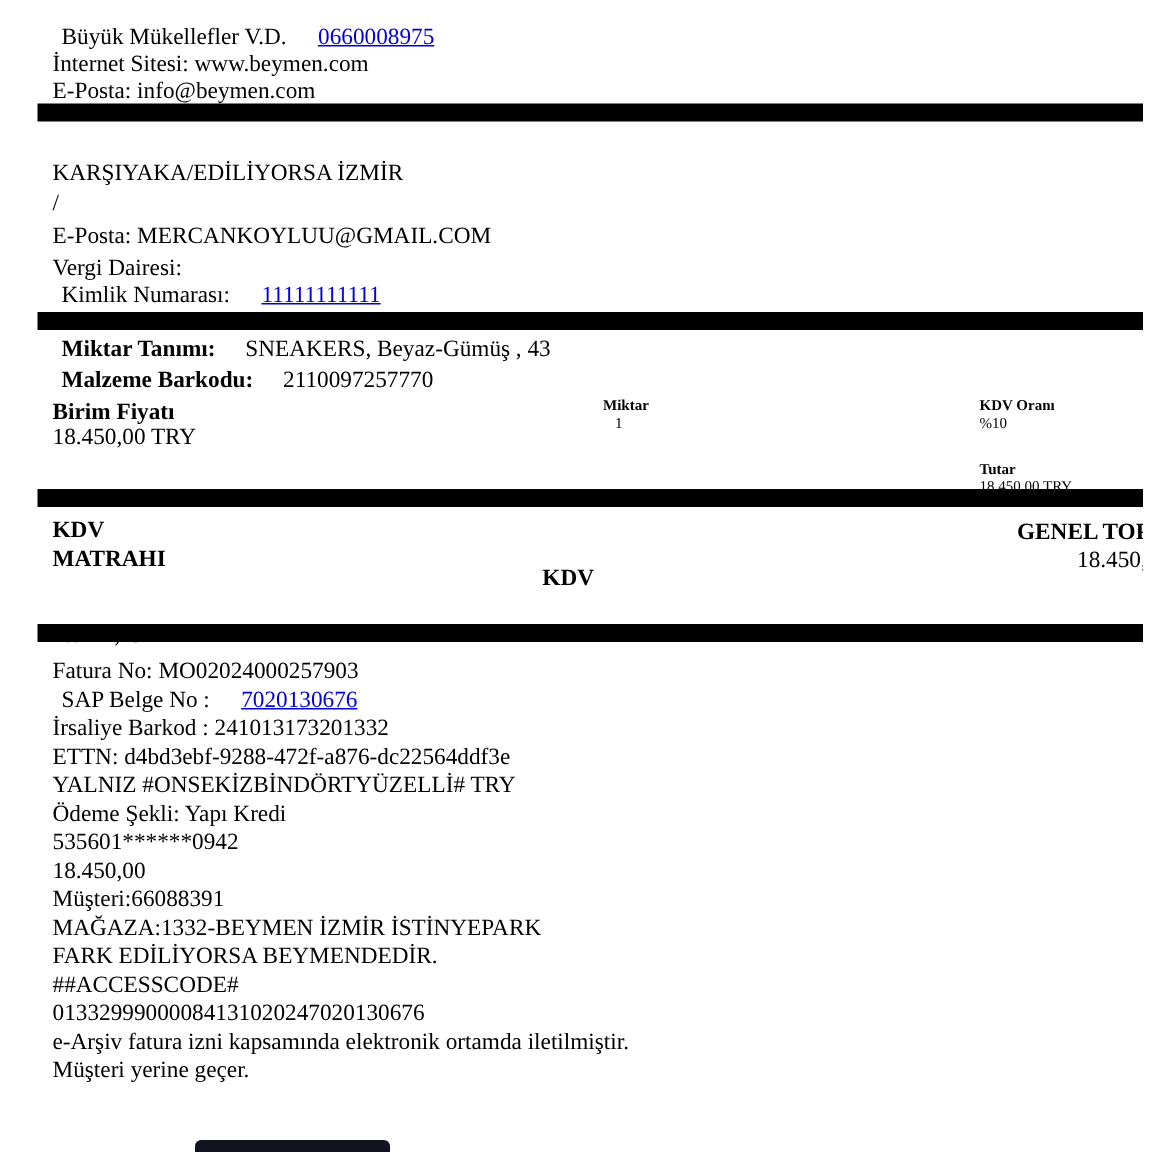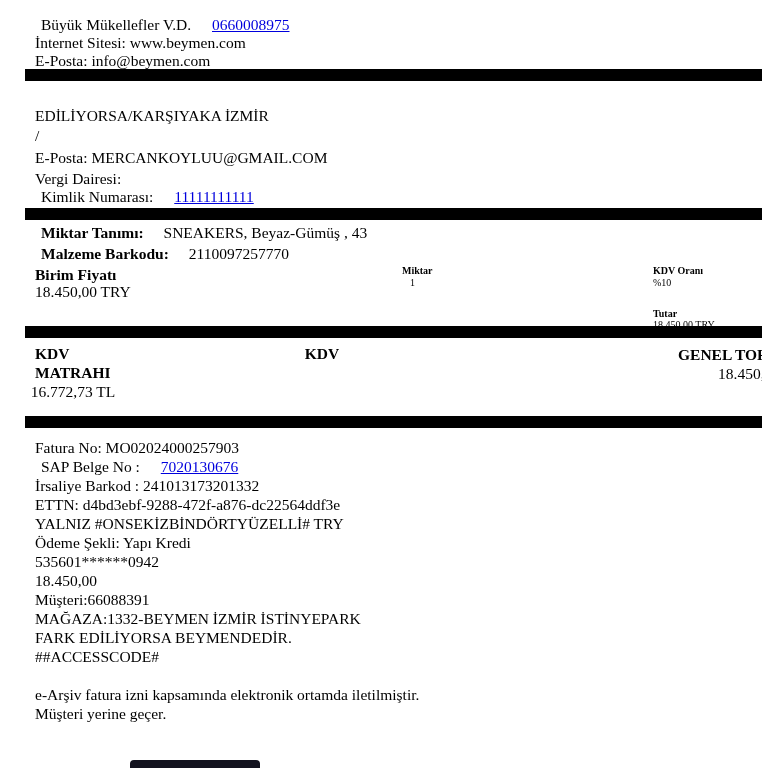--- a/index.html
+++ b/index.html
@@ -10,41 +10,41 @@
     font-family:"Liberation Serif","DejaVu Serif",serif;
     font-size:15.5px; line-height:19px;
   }
   .abs { position:absolute; left:17px; white-space:nowrap; }
   .b { font-weight:bold; }
   .small { font-size:10px; line-height:11px; }
   .rule { position:absolute; left:13px; width:760px; height:3px; background:#000; }
   .link { color:#0000dd; text-decoration:underline; }
   .link + .link, span + .link { margin-left:5px; }
   .wrap { white-space:normal; }
-  .center { text-align:center; }
+  .center { text-align:right;margin-top:32px; }
   .barcode-bar {
     position:absolute; left:118px; top:748px; width:130px; height:18px;
     background:#13131f; border-radius:4px;
   }
 </style>
 </head>
 <body>
 
 <div class="page">
 
   <div class="abs" style="top:-3px">
     <span>Büyük Mükellefler V.D.</span>
     <span class="link">0660008975</span>
   </div>
   <div class="abs" style="top:15px">İnternet Sitesi: www.beymen.com</div>
   <div class="abs" style="top:33px">E-Posta: info@beymen.com</div>
 
   <div class="rule" style="top:57px"></div>
 
-  <div class="abs" style="top:88px">EDİLİYORSA/KARŞIYAKA İZMİR</div>
+  <div class="abs" style="top:88px">KARŞIYAKA/EDİLİYORSA İZMİR</div>
   <div class="abs" style="top:108px">/</div>
   <div class="abs" style="top:130px">E-Posta: MERCANKOYLUU@GMAIL.COM</div>
   <div class="abs" style="top:151px">Vergi Dairesi:</div>
   <div class="abs" style="top:169px">
     <span>Kimlik Numarası:</span>
     <span class="link">11111111111</span>
   </div>
 
   <div class="rule" style="top:196px"></div>
 
@@ -88,18 +88,19 @@
   <div class="abs" style="top:458px">İrsaliye Barkod : 241013173201332</div>
   <div class="abs" style="top:477px">ETTN: d4bd3ebf-9288-472f-a876-dc22564ddf3e</div>
   <div class="abs" style="top:515px">Ödeme Şekli: Yapı Kredi</div>
   <div class="abs" style="top:496px">YALNIZ #ONSEKİZBİNDÖRTYÜZELLİ# TRY</div>
   <div class="abs" style="top:534px">535601******0942</div>
   <div class="abs" style="top:553px">18.450,00</div>
   <div class="abs" style="top:572px">Müşteri:66088391</div>
   <div class="abs" style="top:591px">MAĞAZA:1332-BEYMEN İZMİR İSTİNYEPARK</div>
   <div class="abs" style="top:610px">FARK EDİLİYORSA BEYMENDEDİR.</div>
   <div class="abs" style="top:629px">##ACCESSCODE#</div>
+  <div class="abs" style="top:648px">01332999000084131020247020130676</div>
   <div class="abs" style="top:667px">e-Arşiv fatura izni kapsamında elektronik ortamda iletilmiştir.</div>
   <div class="abs" style="top:686px">Müşteri yerine geçer.</div>
 
   <div class="barcode-bar"></div>
 
 </div>
 
 </body></html>

